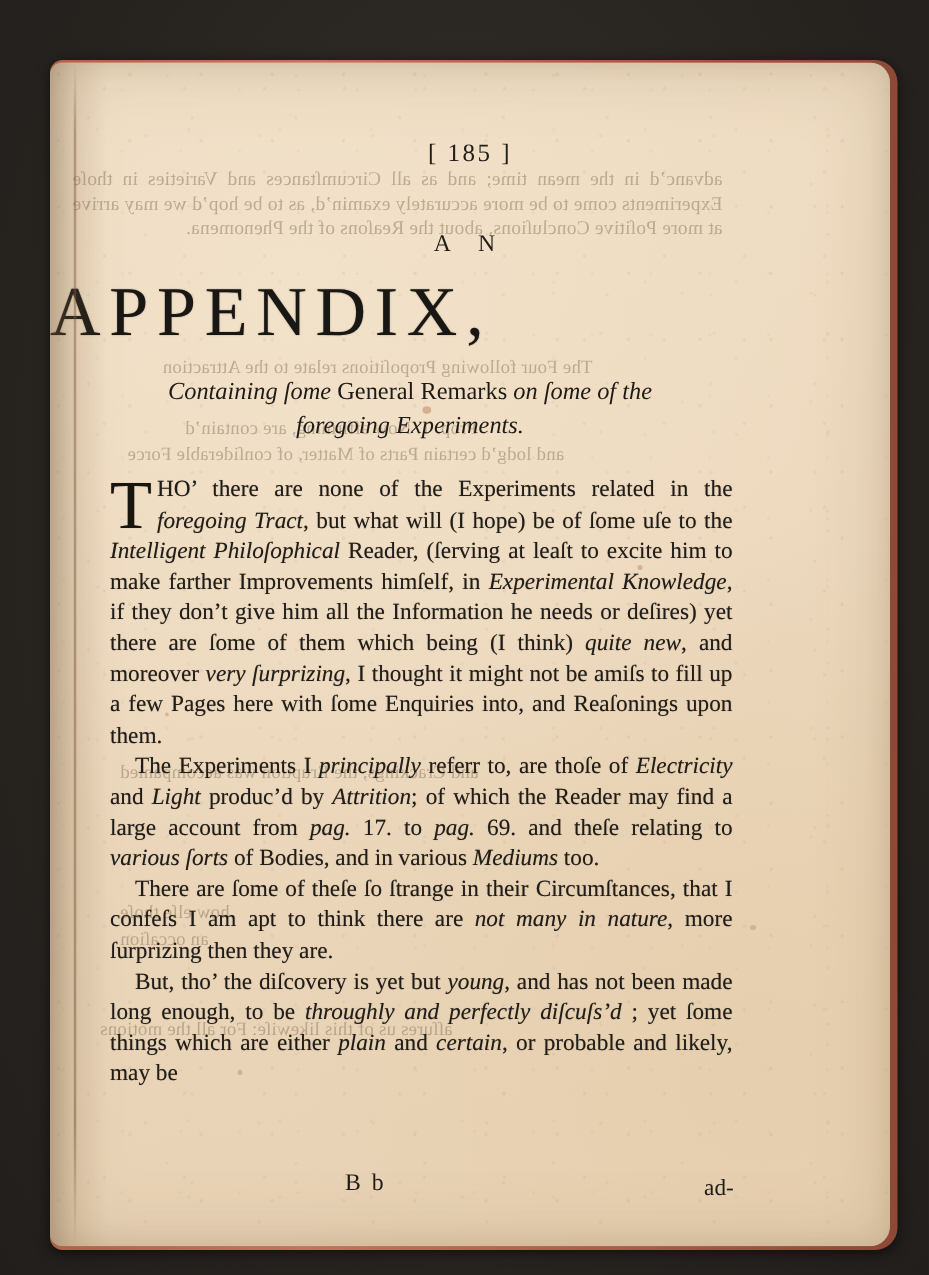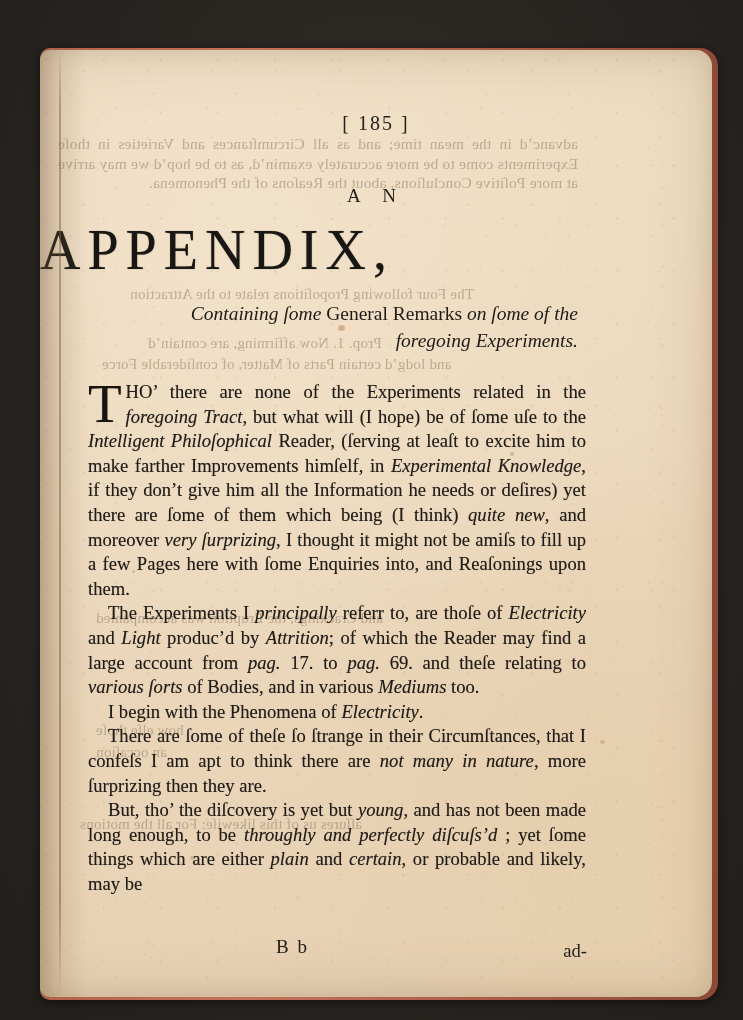--- a/index.html
+++ b/index.html
@@ -135,21 +135,21 @@
     text-align: left;
     font-size: 56px;
     letter-spacing: 7px;
     color: #191714;
     line-height: 1.02;
     text-shadow: 0 0 1.1px rgba(30,24,18,.5);
   }
   .subtitle {
     position: absolute;
     top: 250px; left: 38px; width: 500px;
-    text-align: right;
+    text-align: center;
     font-size: 19.5px;
     color: #1e1b17;
     line-height: 27px;
   }
   .subtitle i { font-style: italic; }
 
   .body {
     position: absolute;
     left: 48px;
     top: 330px;
@@ -238,21 +238,20 @@
         <i>Containing </i><i>ſome </i><span>General Remarks </span><i>on ſome of the</i><br>
         <i>foregoing Experiments.</i>
       </div>
 
       <div class="body">
 
         <p><span class="dropcap">T</span><span>HO’ there are none of the Experiments related in the </span><i>foregoing Tract</i><span>, but what will (I hope) be of ſome uſe to the </span><i>Intelligent Philoſophical</i><span> Reader, (ſerving at leaſt to excite him to make farther Improvements himſelf, in </span><i>Experimental Knowledge</i><span>, if they don’t give him all the Information he needs or deſires) yet there are ſome of them which being (I think) </span><i>quite new</i><span>, and moreover </span><i>very ſurprizing</i><span>, I thought it might not be amiſs to fill up a few Pages here with ſome Enquiries into, and Reaſonings upon them.</span></p>
 
         <p class="indent"><span>The Experiments I </span><i>principally</i><span> referr to, are thoſe of </span><i>Electricity</i><span> and </span><i>Light</i><span> produc’d by </span><i>Attrition</i><span>; of which the Reader may find a large account from </span><i>pag.</i><span> 17. to </span><i>pag.</i><span> 69. and theſe relating to </span><i>various ſorts</i><span> of Bodies, and in various </span><i>Mediums</i><span> too.</span></p>
 
-        <p class="indent"><span>I begin with the Phenomena of </span><i>Electricity</i><span>.</span></p>
 
         <p class="indent"><span>There are ſome of theſe ſo ſtrange in their Circumſtances, that I confeſs I am apt to think there are </span><i>not many in nature</i><span>, more ſurprizing then they are.</span></p>
 
         <p class="indent"><span>But, tho’ the diſcovery is yet but </span><i>young</i><span>, and has not been made long enough, to be </span><i>throughly and perfectly diſcuſs’d</i><span> ; yet ſome things which are either </span><i>plain</i><span> and </span><i>certain</i><span>, or probable and likely, may be</span></p>
 
       </div>
 
       <div class="signature">B b</div>
       <div class="catchword">ad-</div>
 

